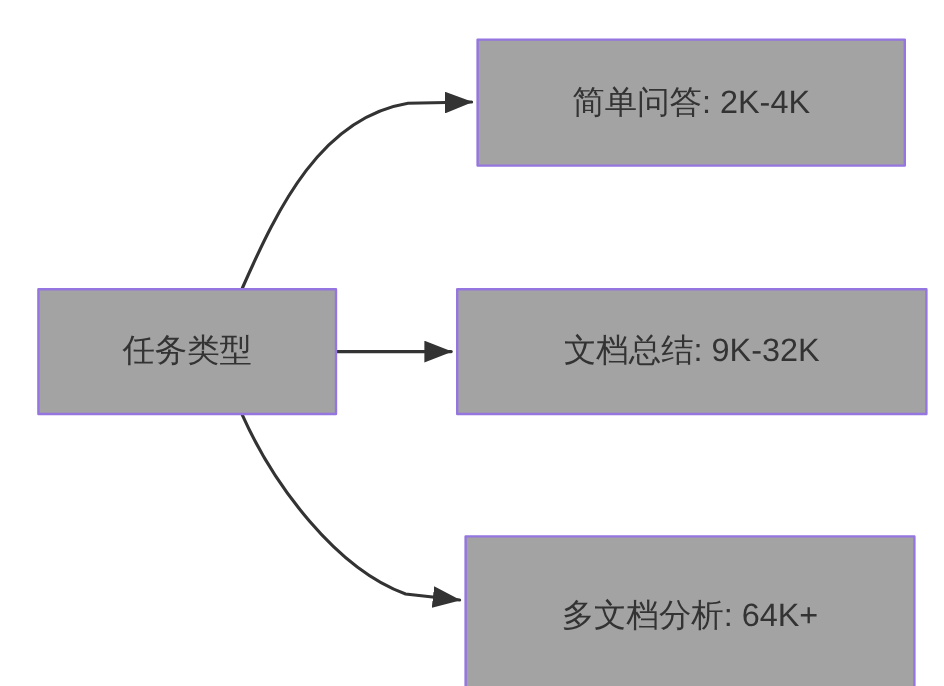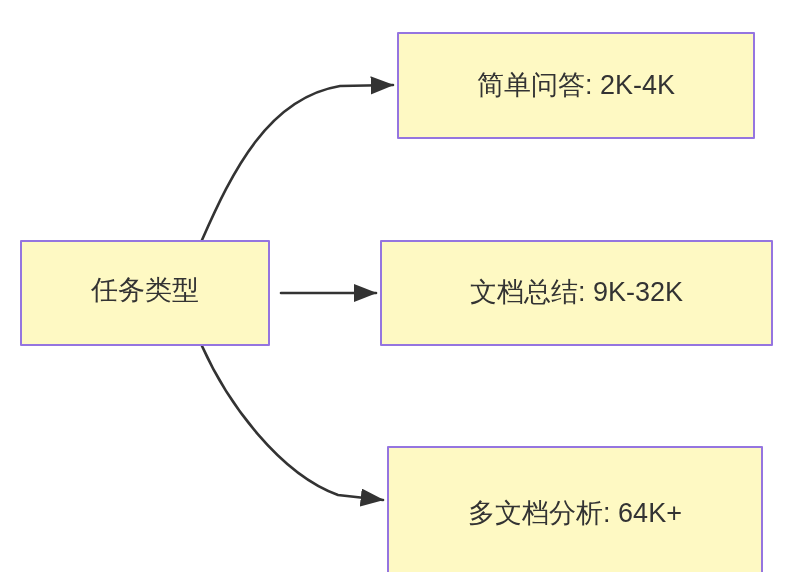--- a/index.html
+++ b/index.html
@@ -24,43 +24,42 @@
     position: absolute;
     left: 0;
     top: 0;
     width: 787px;
     height: 572px;
     pointer-events: none;
   }
   .node {
     position: absolute;
     box-sizing: border-box;
-    background: #fef9c3;
+    background: #a3a3a3;
     border: 2px solid #9575e0;
     border-radius: 1px;
     display: flex;
     align-items: center;
     justify-content: center;
     z-index: 2;
   }
   .node-label {
     font-size: 27px;
     line-height: 1.15;
     color: #333333;
     white-space: nowrap;
     letter-spacing: 0px;
     text-align: center;
   }
   
   #node-root {
-    left: 20px;
+    left: 31px;
     top: 240px;
     width: 250px;
     height: 106px;
-    font-family: Liberation Mono, monospace;
   }
   
   #node-child-0 {
     left: 397px;
     top: 32px;
     width: 358px;
     height: 107px;
   }
   #node-child-1 {
     left: 380px;

